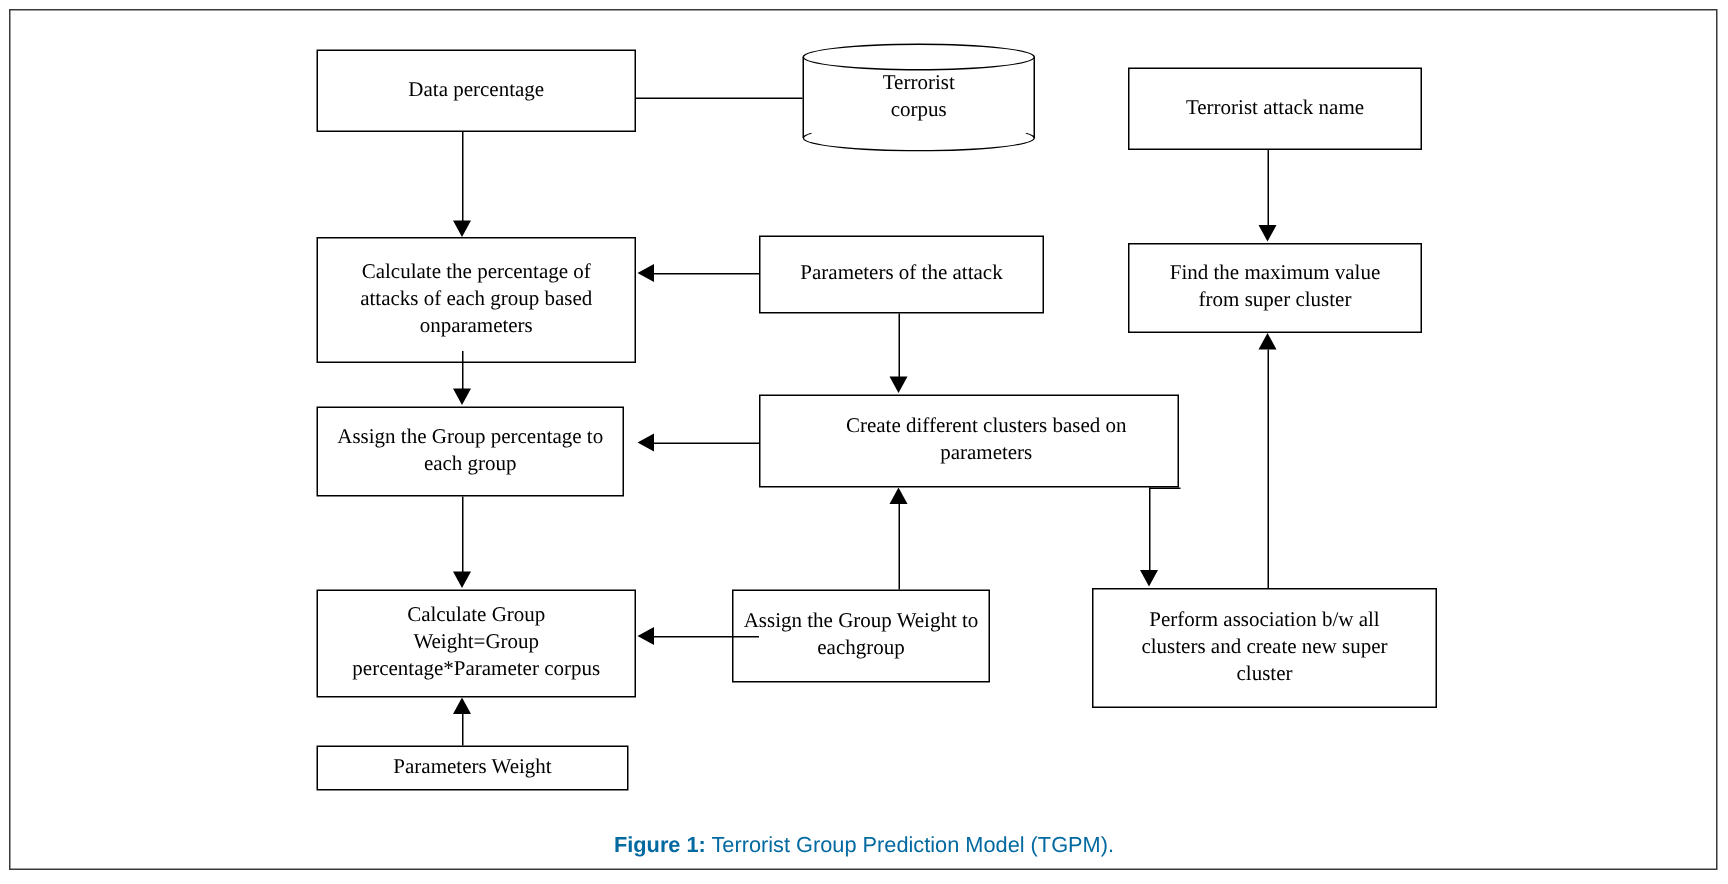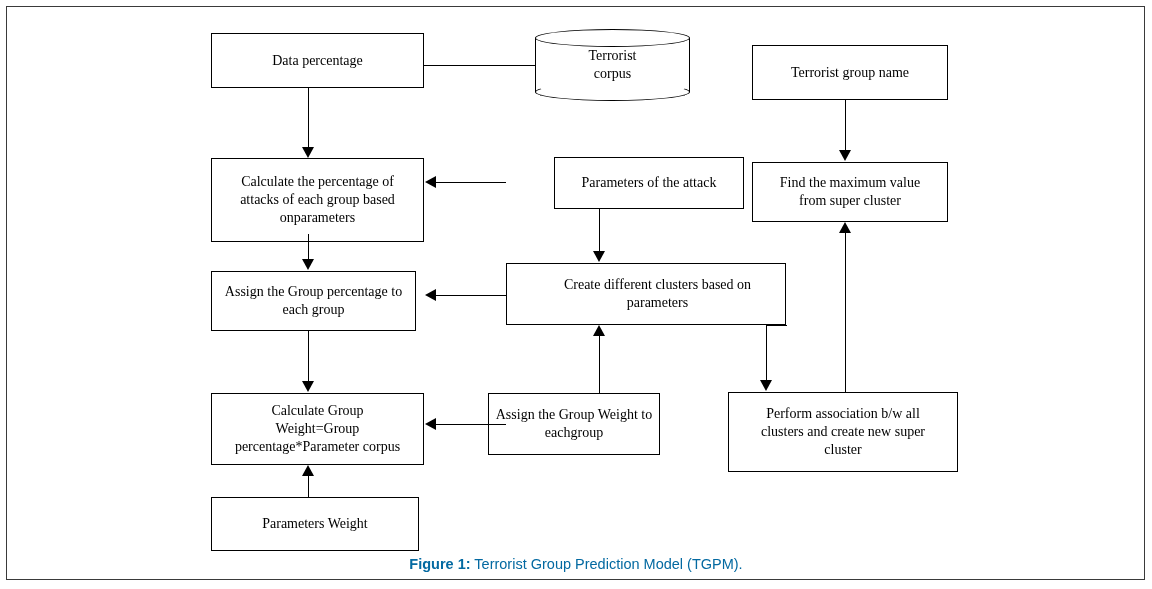--- a/index.html
+++ b/index.html
@@ -149,30 +149,30 @@
 
   <div class="cylinder" style="left:535px; top:29px; width:155px; height:72px;">
     <div class="cyl-body"></div>
     <div class="cyl-bottom"></div>
     <div class="cyl-top"></div>
     <div class="cyl-label">Terrorist
 corpus</div>
   </div>
 
   <div class="node" style="left:752px; top:45px; width:196px; height:55px;">
-    <span class="lbl">Terrorist group name</span>
+    <span class="lbl">Terrorist attack name</span>
   </div>
 
   <div class="node" style="left:211px; top:158px; width:213px; height:84px;">
     <span class="lbl">Calculate the percentage of
 attacks of each group based
 onparameters</span>
   </div>
 
-  <div class="node" style="left:506px; top:157px; width:190px; height:52px;margin-left:48px;">
+  <div class="node" style="left:506px; top:157px; width:190px; height:52px;">
     <span class="lbl">Parameters of the attack</span>
   </div>
 
   <div class="node" style="left:752px; top:162px; width:196px; height:60px;">
     <span class="lbl">Find the maximum value
 from super cluster</span>
   </div>
 
   <div class="node" style="left:211px; top:271px; width:205px; height:60px;">
     <span class="lbl">Assign the Group percentage to
@@ -194,21 +194,21 @@
     <span class="lbl">Assign the Group Weight to
 eachgroup</span>
   </div>
 
   <div class="node" style="left:728px; top:392px; width:230px; height:80px;">
     <span class="lbl">Perform association b/w all
 clusters and create new super
 cluster</span>
   </div>
 
-  <div class="node" style="left:211px; top:497px; width:208px; height:54px;">
+  <div class="node" style="left:211px; top:497px; width:208px; height:30px;">
     <span class="lbl">Parameters Weight</span>
   </div>
 
   <div class="conn h" style="left:424px; top:65px; width:111px;"></div>
 
   <div class="conn v" style="left:308px; top:88px; width:1px; height:60px;"></div>
   <div class="arrowhead down" style="left:302px; top:147px;"></div>
 
   <div class="conn h" style="left:436px; top:182px; width:70px;"></div>
   <div class="arrowhead left" style="left:425px; top:176px;"></div>

